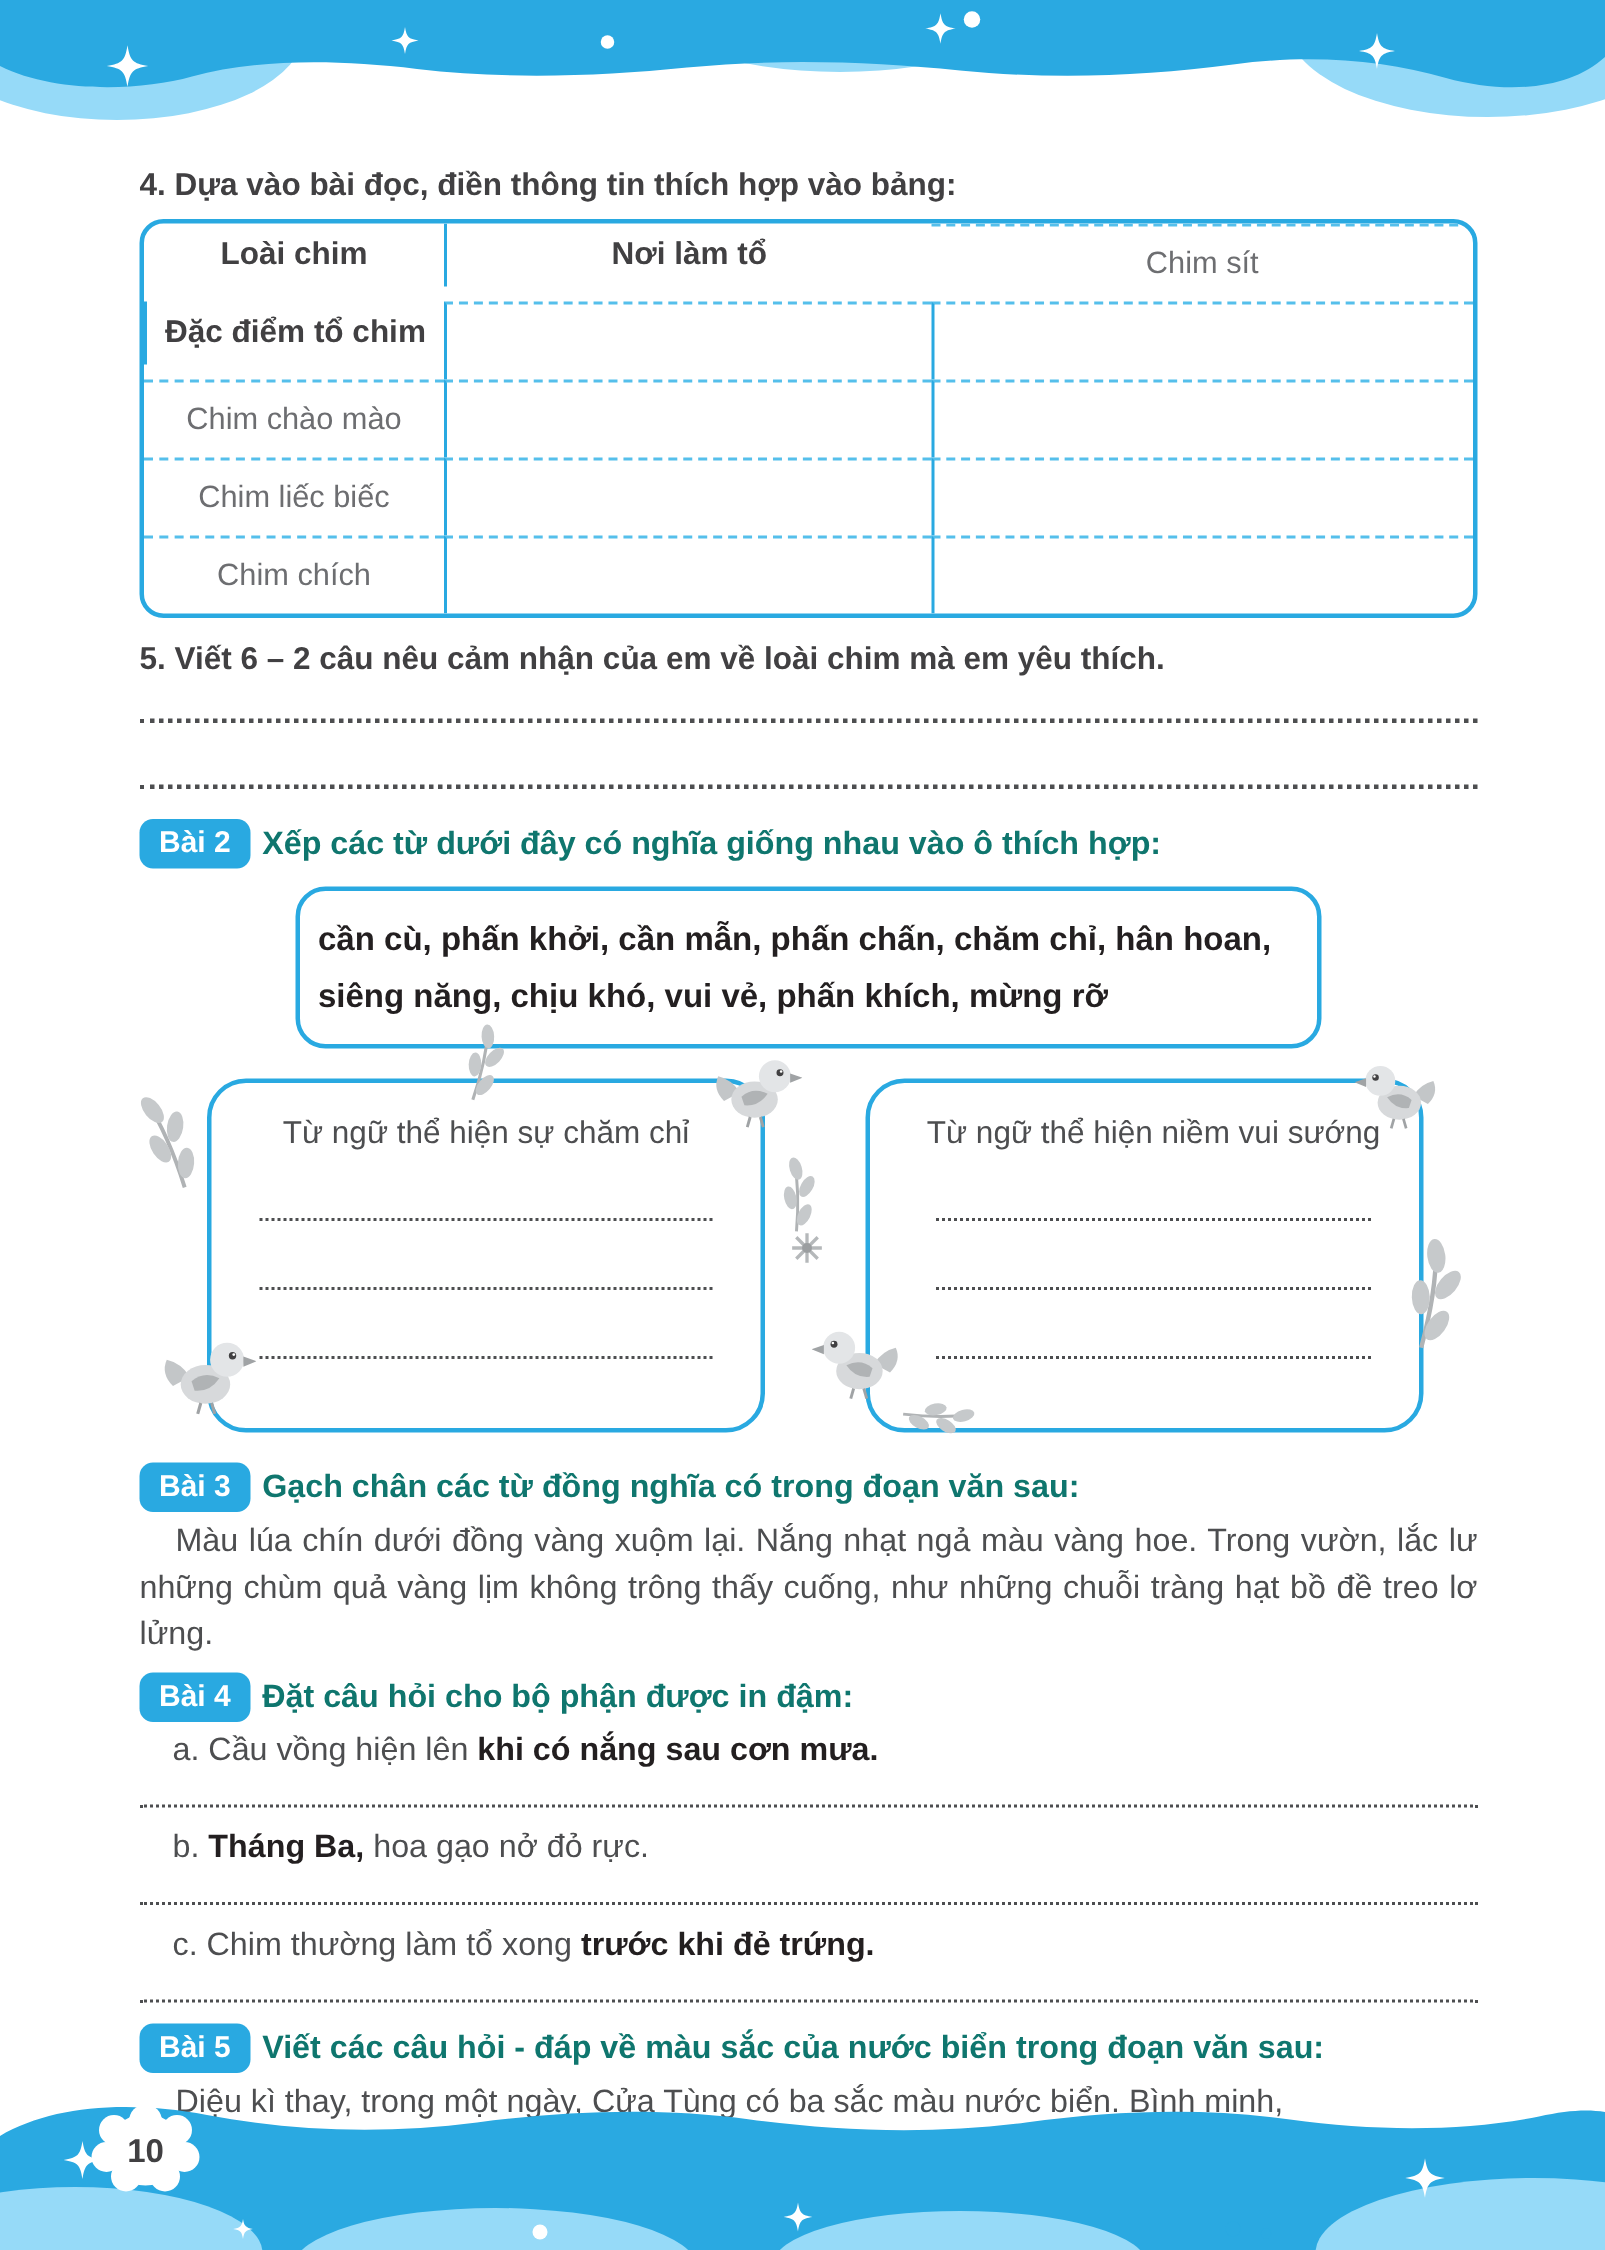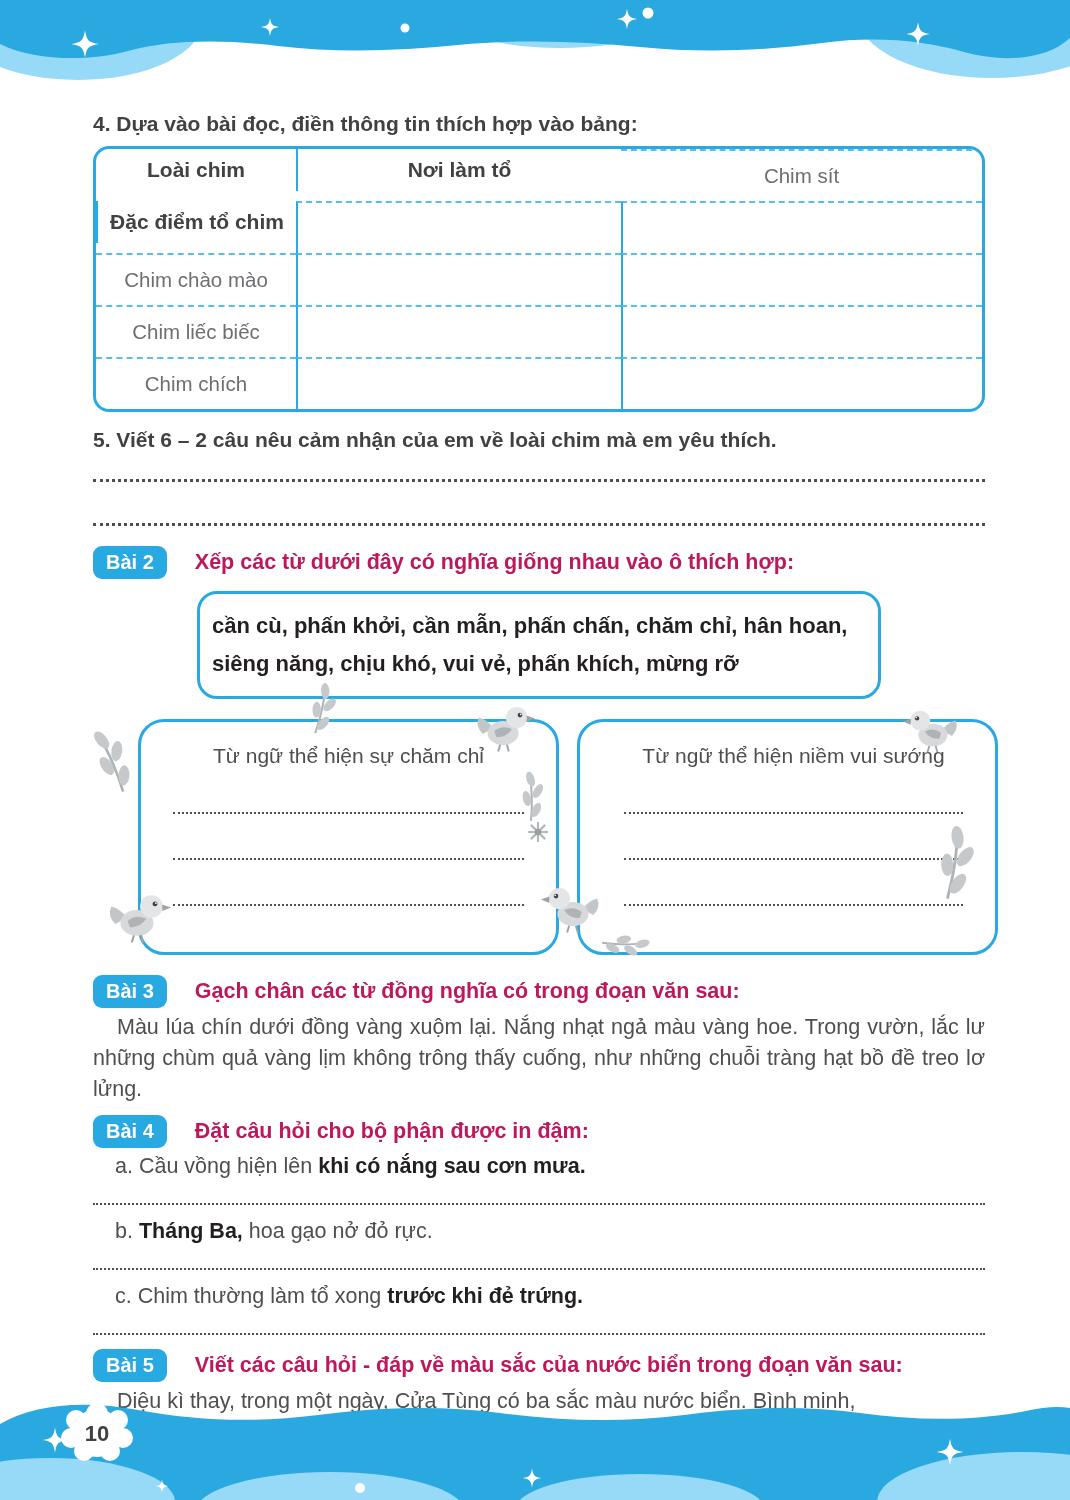--- a/index.html
+++ b/index.html
@@ -30,39 +30,39 @@
   .cell.hrow { border-top: none; height: 42px; font-weight: bold; font-size: 21px; color: #414042; }
   .cell.brow { height: 52px; }
   .cell.label { color: #6d6e71; font-size: 20.5px; }
 
   
   .dotline { border-bottom: 3px dotted #4d4e50; height: 24px; margin-top: 6px; }
   .dotline.gap { margin-top: 20px; }
   .dotline.fine { border-bottom: 2.5px dotted #4d4e50; height: 20px; margin-top: 6px; }
 
   
-  .sec-head { display: flex; align-items: center; gap: 28px; margin-top: 20px; }
+  .sec-head { display: flex; align-items: center; gap: 8px; margin-top: 20px; }
   .sec-head.tight { margin-top: 16px; }
   .badge {
     background: #29a9e1; color: #fff; font-weight: bold; font-size: 20px;
     padding: 4px 13px; border-radius: 9px; flex: none; line-height: 1.25;
   }
-  .sec-title { font-weight: bold; font-size: 21.5px; color: #be185d; }
+  .sec-title { font-weight: bold; font-size: 21.5px; color: #0f766e; }
 
   
   .wordbox {
     margin: 12px auto 0; width: 684px; border: 3px solid #29a9e1; border-radius: 20px;
     font-weight: bold; font-size: 22px; color: #231f20;
     padding: 13px 12px; line-height: 1.72; background: #fff;
   }
 
   
   .boxes { position: relative; margin-top: 20px; height: 240px; }
   .answer-box {
-    position: absolute; top: 0; width: 421px; height: 236px;
+    position: absolute; top: 0; width: 372px; height: 236px;
     border: 3px solid #29a9e1; border-radius: 26px; background: #fff;
   }
   .answer-box.left { left: 45px; }
   .answer-box.right { left: 484px; padding-left: 12px; }
   .box-title { text-align: center; margin-top: 22px; font-size: 21px; color: #4d4e50; }
   .box-line { border-bottom: 2.5px dotted #4d4e50; margin: 30px 32px 0; height: 16px; }
 
   .deco { position: absolute; z-index: 2; }
   .deco.bird-a { left: 380px; top: -16px; width: 62px; }
   .deco.bird-b { left: 810px; top: -12px; width: 58px; transform: scaleX(-1); }

